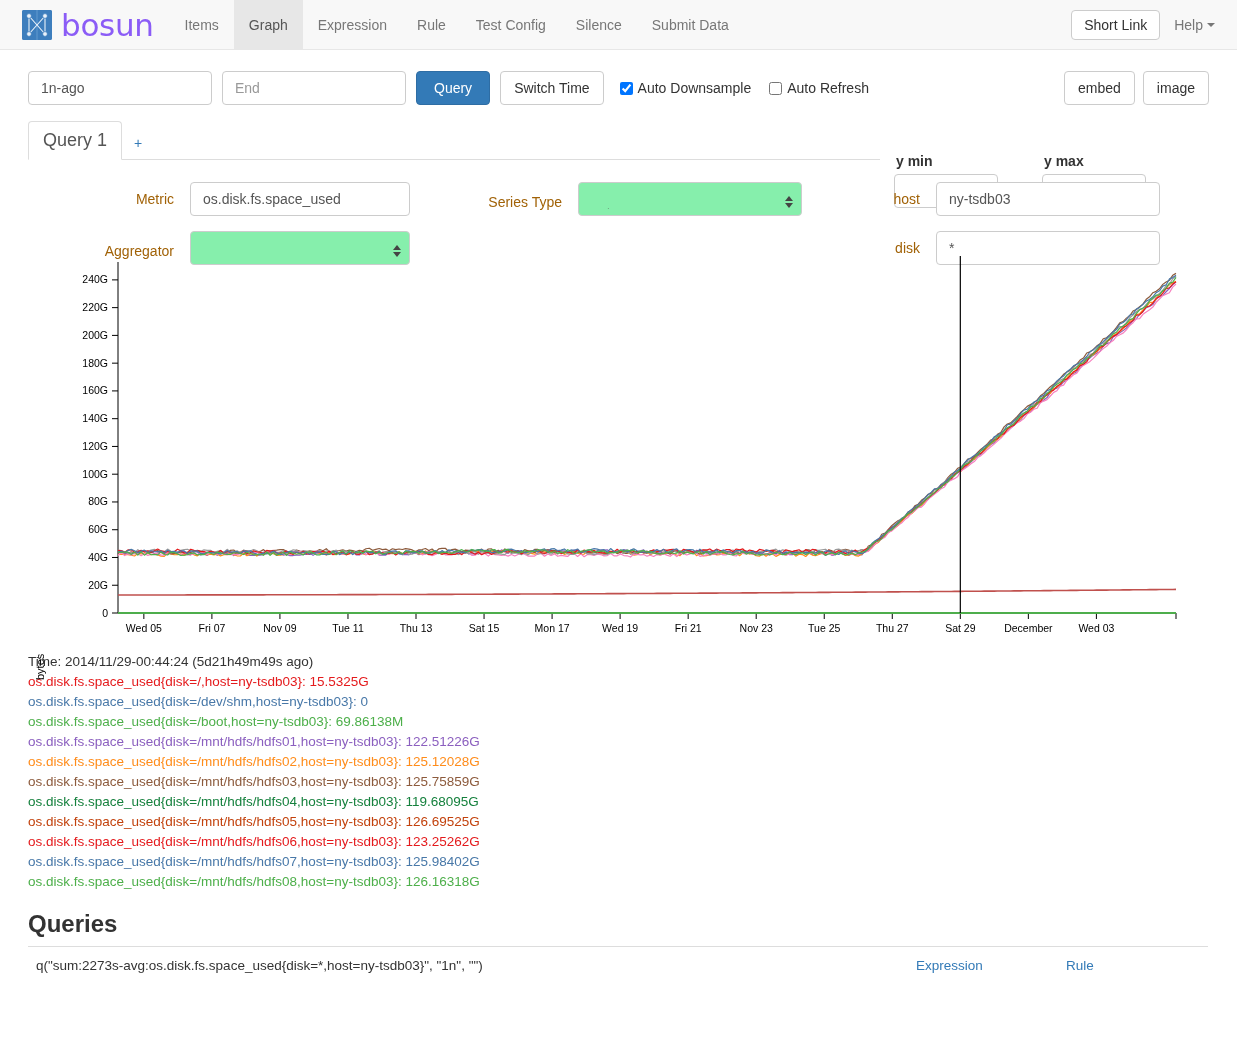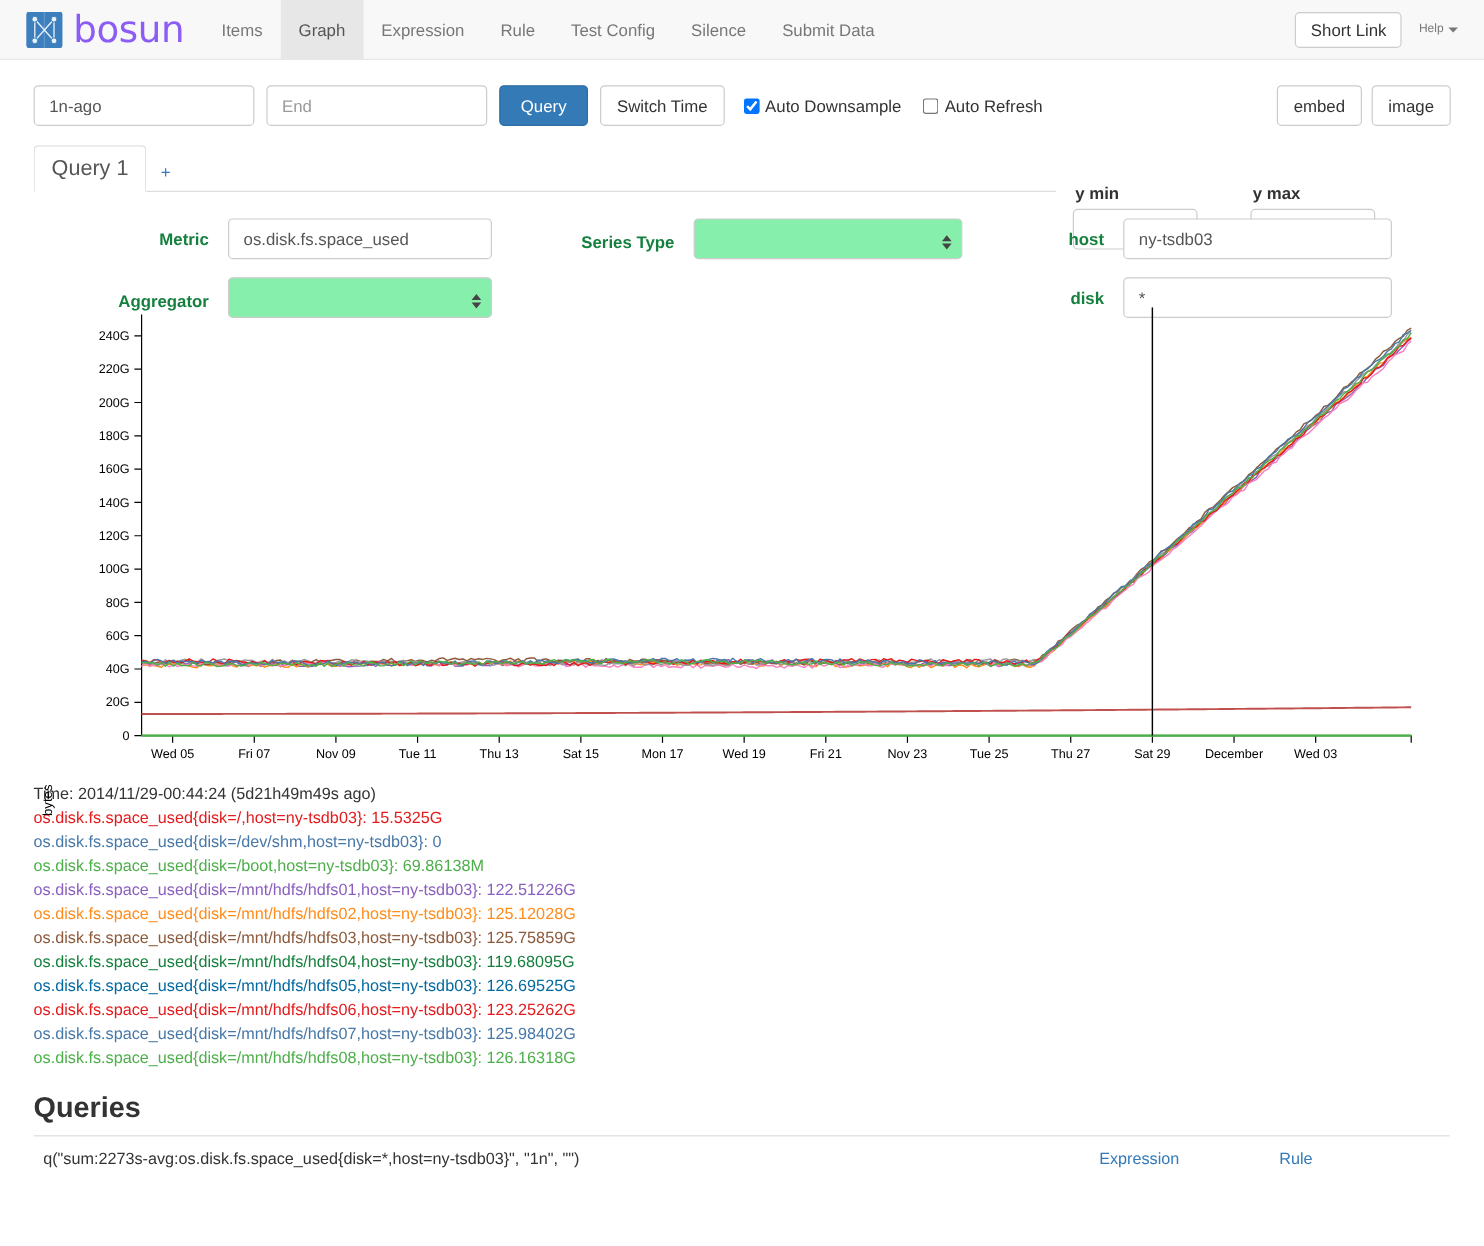--- a/index.html
+++ b/index.html
@@ -57,21 +57,21 @@
     padding-right:18px; gap:10px;
   }
   .btn-short {
     border:1px solid #ccc; background:#fff;
     border-radius:4px;
     padding:6px 12px;
     font-size:14px; color:#333;
     cursor:pointer;
   }
   .help-link {
-    color:#777; font-size:10px; text-decoration:none;
+    color:#777; font-size:14px; text-decoration:none;
     padding:6px 4px;
     display:inline-flex; align-items:center; gap:4px;
   }
   .caret {
     width:0;height:0;
     border-left:4px solid transparent;
     border-right:4px solid transparent;
     border-top:4px solid #777;
     display:inline-block;
   }
@@ -156,21 +156,21 @@
     font-size:14px; cursor:pointer; text-decoration:none;
   }
 
   
   .qform { position:relative; height:92px; }
   .frow {
     position:absolute;
     display:flex; align-items:center;
   }
   .flabel {
-    font-weight:bold; font-size:14px; color:#15803d;
+    font-weight:normal; font-size:14px; color:#a16207;
     text-align:right; padding-right:16px;
   }
   .sel {
     -webkit-appearance:none; appearance:none;
     border:1px solid #ccc; border-radius:4px;
     height:34px; padding:22px 26px 6px 12px;
     font-size:14px; color:#555; background:#86efac;
     font-family:"Liberation Sans", sans-serif;
     outline:none; cursor:pointer;
   }
@@ -419,21 +419,21 @@
   <div class="legend">
     <div class="legend-time">Time: 2014/11/29-00:44:24 (5d21h49m49s ago)</div>
     <div id="legend-rows">
         <div class="legend-row" style="color: rgb(228, 26, 28);">os.disk.fs.space_used{disk=/,host=ny-tsdb03}: 15.5325G</div>
         <div class="legend-row" style="color: rgb(72, 120, 168);">os.disk.fs.space_used{disk=/dev/shm,host=ny-tsdb03}: 0</div>
         <div class="legend-row" style="color: rgb(77, 175, 74);">os.disk.fs.space_used{disk=/boot,host=ny-tsdb03}: 69.86138M</div>
         <div class="legend-row" style="color: rgb(139, 95, 191);">os.disk.fs.space_used{disk=/mnt/hdfs/hdfs01,host=ny-tsdb03}: 122.51226G</div>
         <div class="legend-row" style="color: rgb(255, 140, 26);">os.disk.fs.space_used{disk=/mnt/hdfs/hdfs02,host=ny-tsdb03}: 125.12028G</div>
         <div class="legend-row" style="color: rgb(140, 90, 60);">os.disk.fs.space_used{disk=/mnt/hdfs/hdfs03,host=ny-tsdb03}: 125.75859G</div>
         <div class="legend-row" style="color: #15803d;">os.disk.fs.space_used{disk=/mnt/hdfs/hdfs04,host=ny-tsdb03}: 119.68095G</div>
-        <div class="legend-row" style="color: #0369a1;">os.disk.fs.space_used{disk=/mnt/hdfs/hdfs05,host=ny-tsdb03}: 126.69525G</div>
+        <div class="legend-row" style="color: #c2410c;">os.disk.fs.space_used{disk=/mnt/hdfs/hdfs05,host=ny-tsdb03}: 126.69525G</div>
         <div class="legend-row" style="color: rgb(228, 26, 28);">os.disk.fs.space_used{disk=/mnt/hdfs/hdfs06,host=ny-tsdb03}: 123.25262G</div>
         <div class="legend-row" style="color: rgb(72, 120, 168);">os.disk.fs.space_used{disk=/mnt/hdfs/hdfs07,host=ny-tsdb03}: 125.98402G</div>
         <div class="legend-row" style="color: rgb(77, 175, 74);">os.disk.fs.space_used{disk=/mnt/hdfs/hdfs08,host=ny-tsdb03}: 126.16318G</div>
       </div>
   </div>
 
   <div class="queries-h">Queries</div>
   <table class="qtable">
     <tbody id="queries-body">
         <tr>

